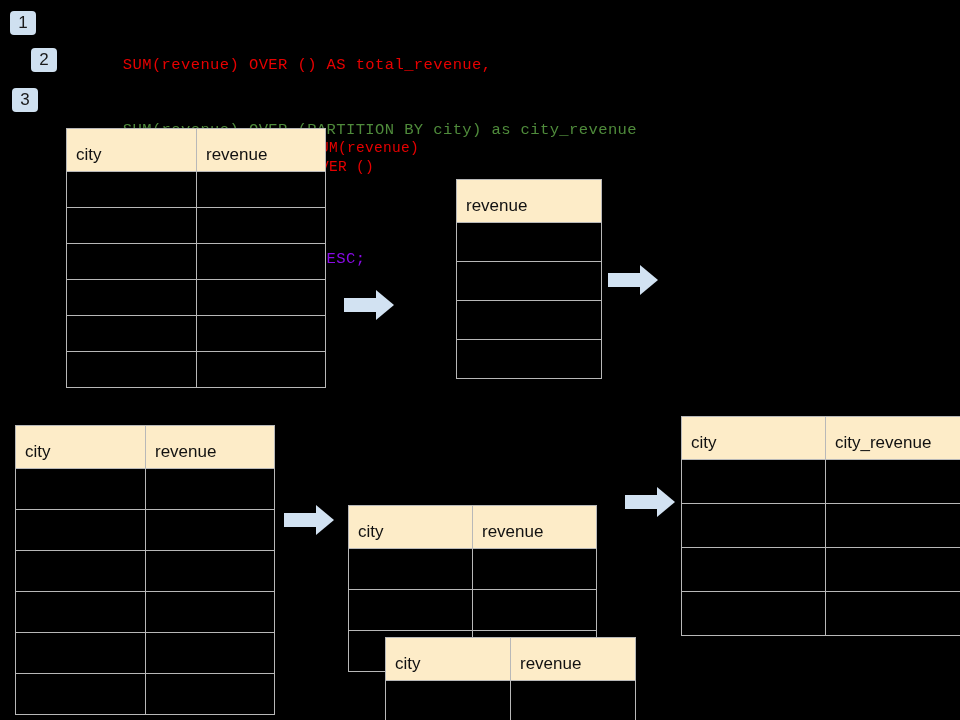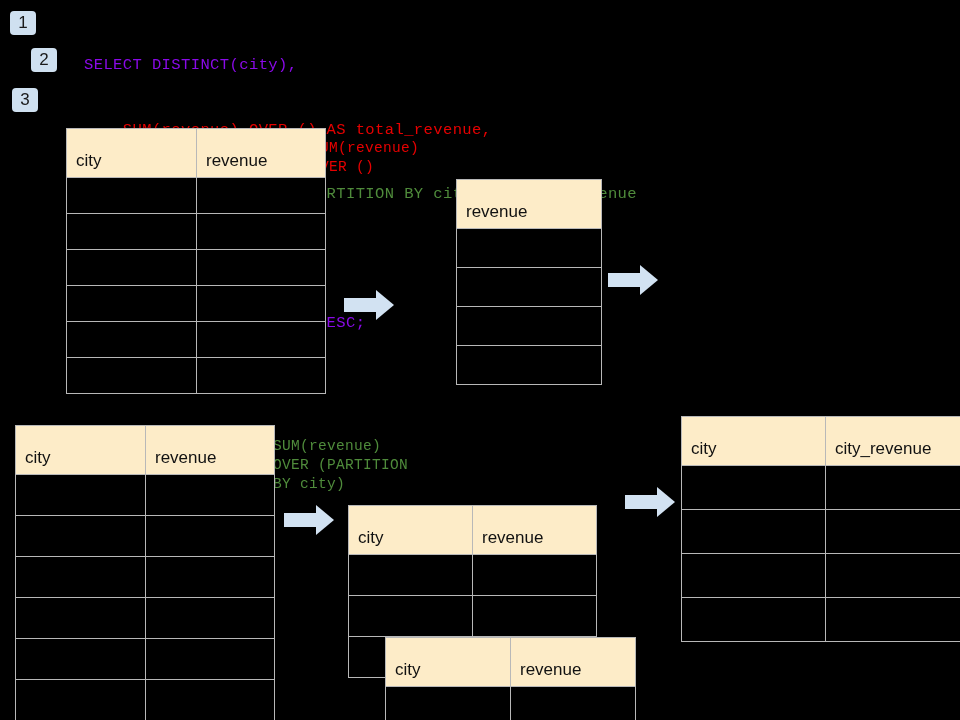--- a/index.html
+++ b/index.html
@@ -67,21 +67,21 @@
   .tbl td {
     border: 1px solid #b8b8b8;
     background: #000000;
     padding: 0;
   }
   .tbl td.hd {
     background: #fdecc8;
     color: #111111;
     font-family: "Liberation Sans", sans-serif;
     font-size: 17px;
-    padding: 22px 0 6px 9px;
+    padding: 16px 0 6px 9px;
     white-space: nowrap;
   }
 
   
   .arrow {
     position: absolute;
     background: #d2e2f2;
   }
   .arrow .shaft {
     position: absolute;
@@ -99,34 +99,30 @@
 </head>
 <body>
 
 <div id="canvas">
 
   <div class="badge" style="left:10px; top:11px;">1</div>
   <div class="badge" style="left:31px; top:48px;">2</div>
   <div class="badge" style="left:12px; top:88px;">3</div>
 
   <div class="sql" style="left:84px; top:12px;">
-    <div class="sql-line c-purple">SELECT DISTINCT(city),</div>
     <div class="sql-line c-red">    SUM(revenue) OVER () AS total_revenue,</div>
     <div class="sql-line c-green">    SUM(revenue) OVER (PARTITION BY city) as city_revenue</div>
     <div class="sql-line c-purple">  FROM rides</div>
     <div class="sql-line c-purple">  ORDER by city_revenue DESC;</div>
   </div>
 
 
   <div class="note note-red" style="left:311px; top:139px;">SUM(revenue)
 OVER ()</div>
 
-  <div class="note note-green" style="left:273px; top:437px;">SUM(revenue)
-OVER (PARTITION
-BY city)</div>
 
   <table class="tbl" style="left:66px; top:128px; width:239px;">
     <tbody>
         <tr>
       <td class="hd" style="width:120px;">city</td>
       <td class="hd" style="width:119px;">revenue</td>
     </tr>
     <tr>
           <td style="height:35px;"></td>
           <td></td>

